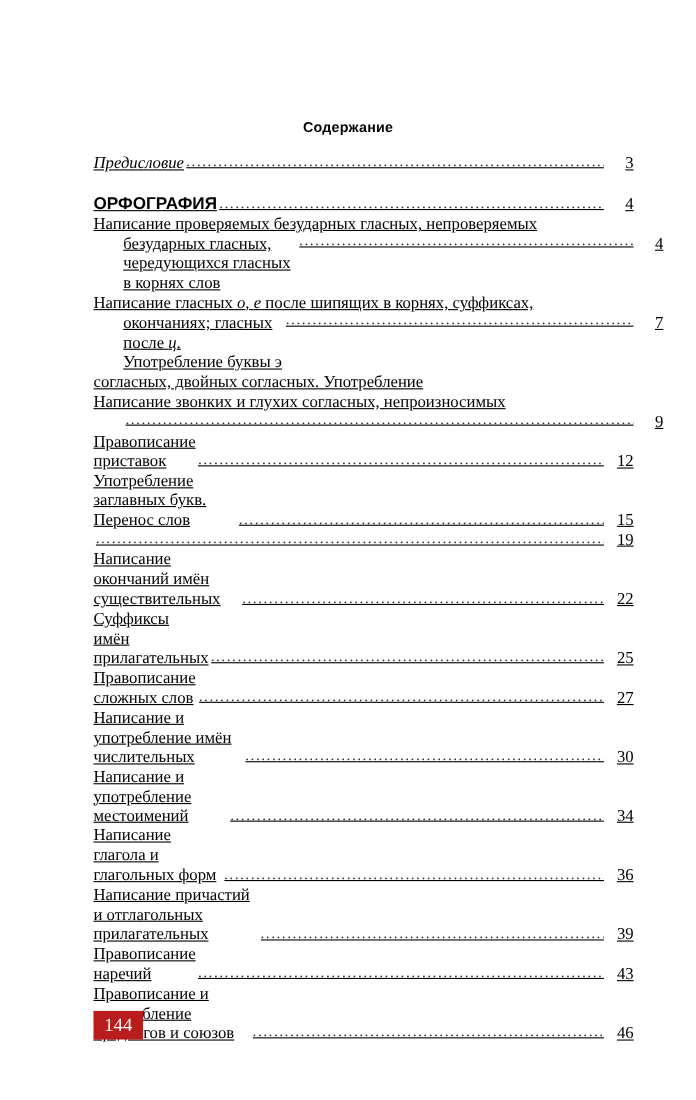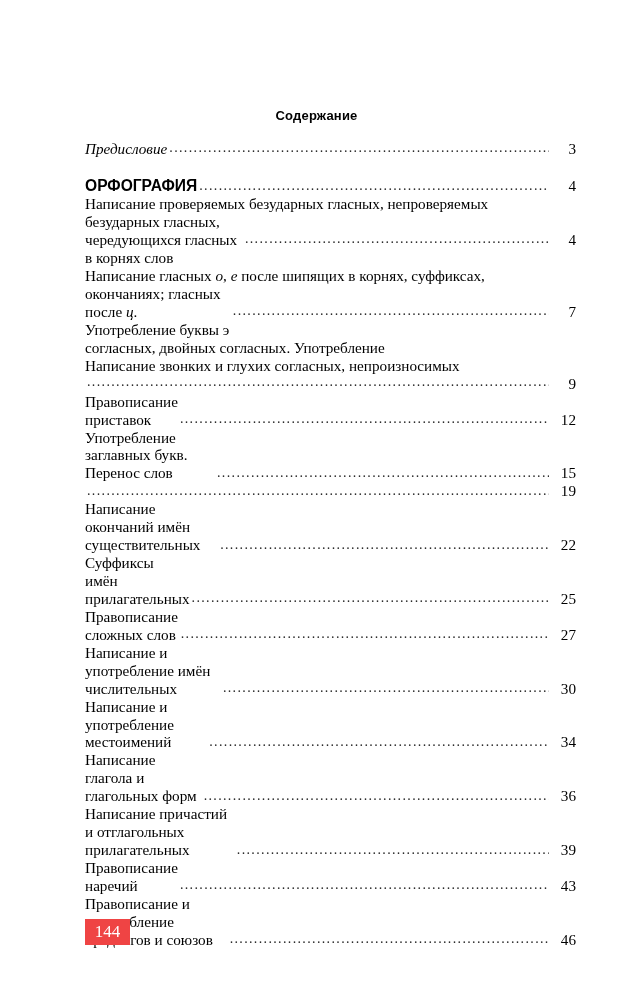--- a/index.html
+++ b/index.html
@@ -46,20 +46,21 @@
     top: 140px;
     width: 491px;
   }
 
   .entry {
     display: flex;
     align-items: flex-end;
     width: 100%;
     line-height: 1.18;
     font-size: 15.2px;
+    text-decoration: underline;
   }
 
   .entry .label {
     white-space: normal;
     flex: 0 1 auto;
   }
 
   
   .entry .leader {
     flex: 1 1 auto;
@@ -85,22 +86,23 @@
 
   
   .entry.wrap {
     display: block;
   }
   .entry.wrap .label {
     display: block;
   }
   .entry.wrap .tailline {
     display: flex;
-    align-items: center;
+    align-items: flex-start;
     width: 100%;
+    margin-left: 27px;
   }
   .entry.wrap .tailline .tailtext {
     flex: 0 1 auto;
   }
 
   
   .v-italic .label { font-style: italic; }
 
   .v-section {
     font-family: "Liberation Sans", "DejaVu Sans", sans-serif;
@@ -122,21 +124,21 @@
 
   .em { font-style: italic; }
 
   
   .folio {
     position: absolute;
     left: 85px;
     top: 919px;
     min-width: 45px;
     height: 26px;
-    background: #ef4444;
+    background: #b91c1c;
     color: #ffffff;
     font-family: "Liberation Serif", "DejaVu Serif", serif;
     font-size: 17px;
     font-weight: normal;
     display: flex;
     align-items: center;
     justify-content: center;
     padding: 0 4px;
     box-sizing: border-box;
   }

